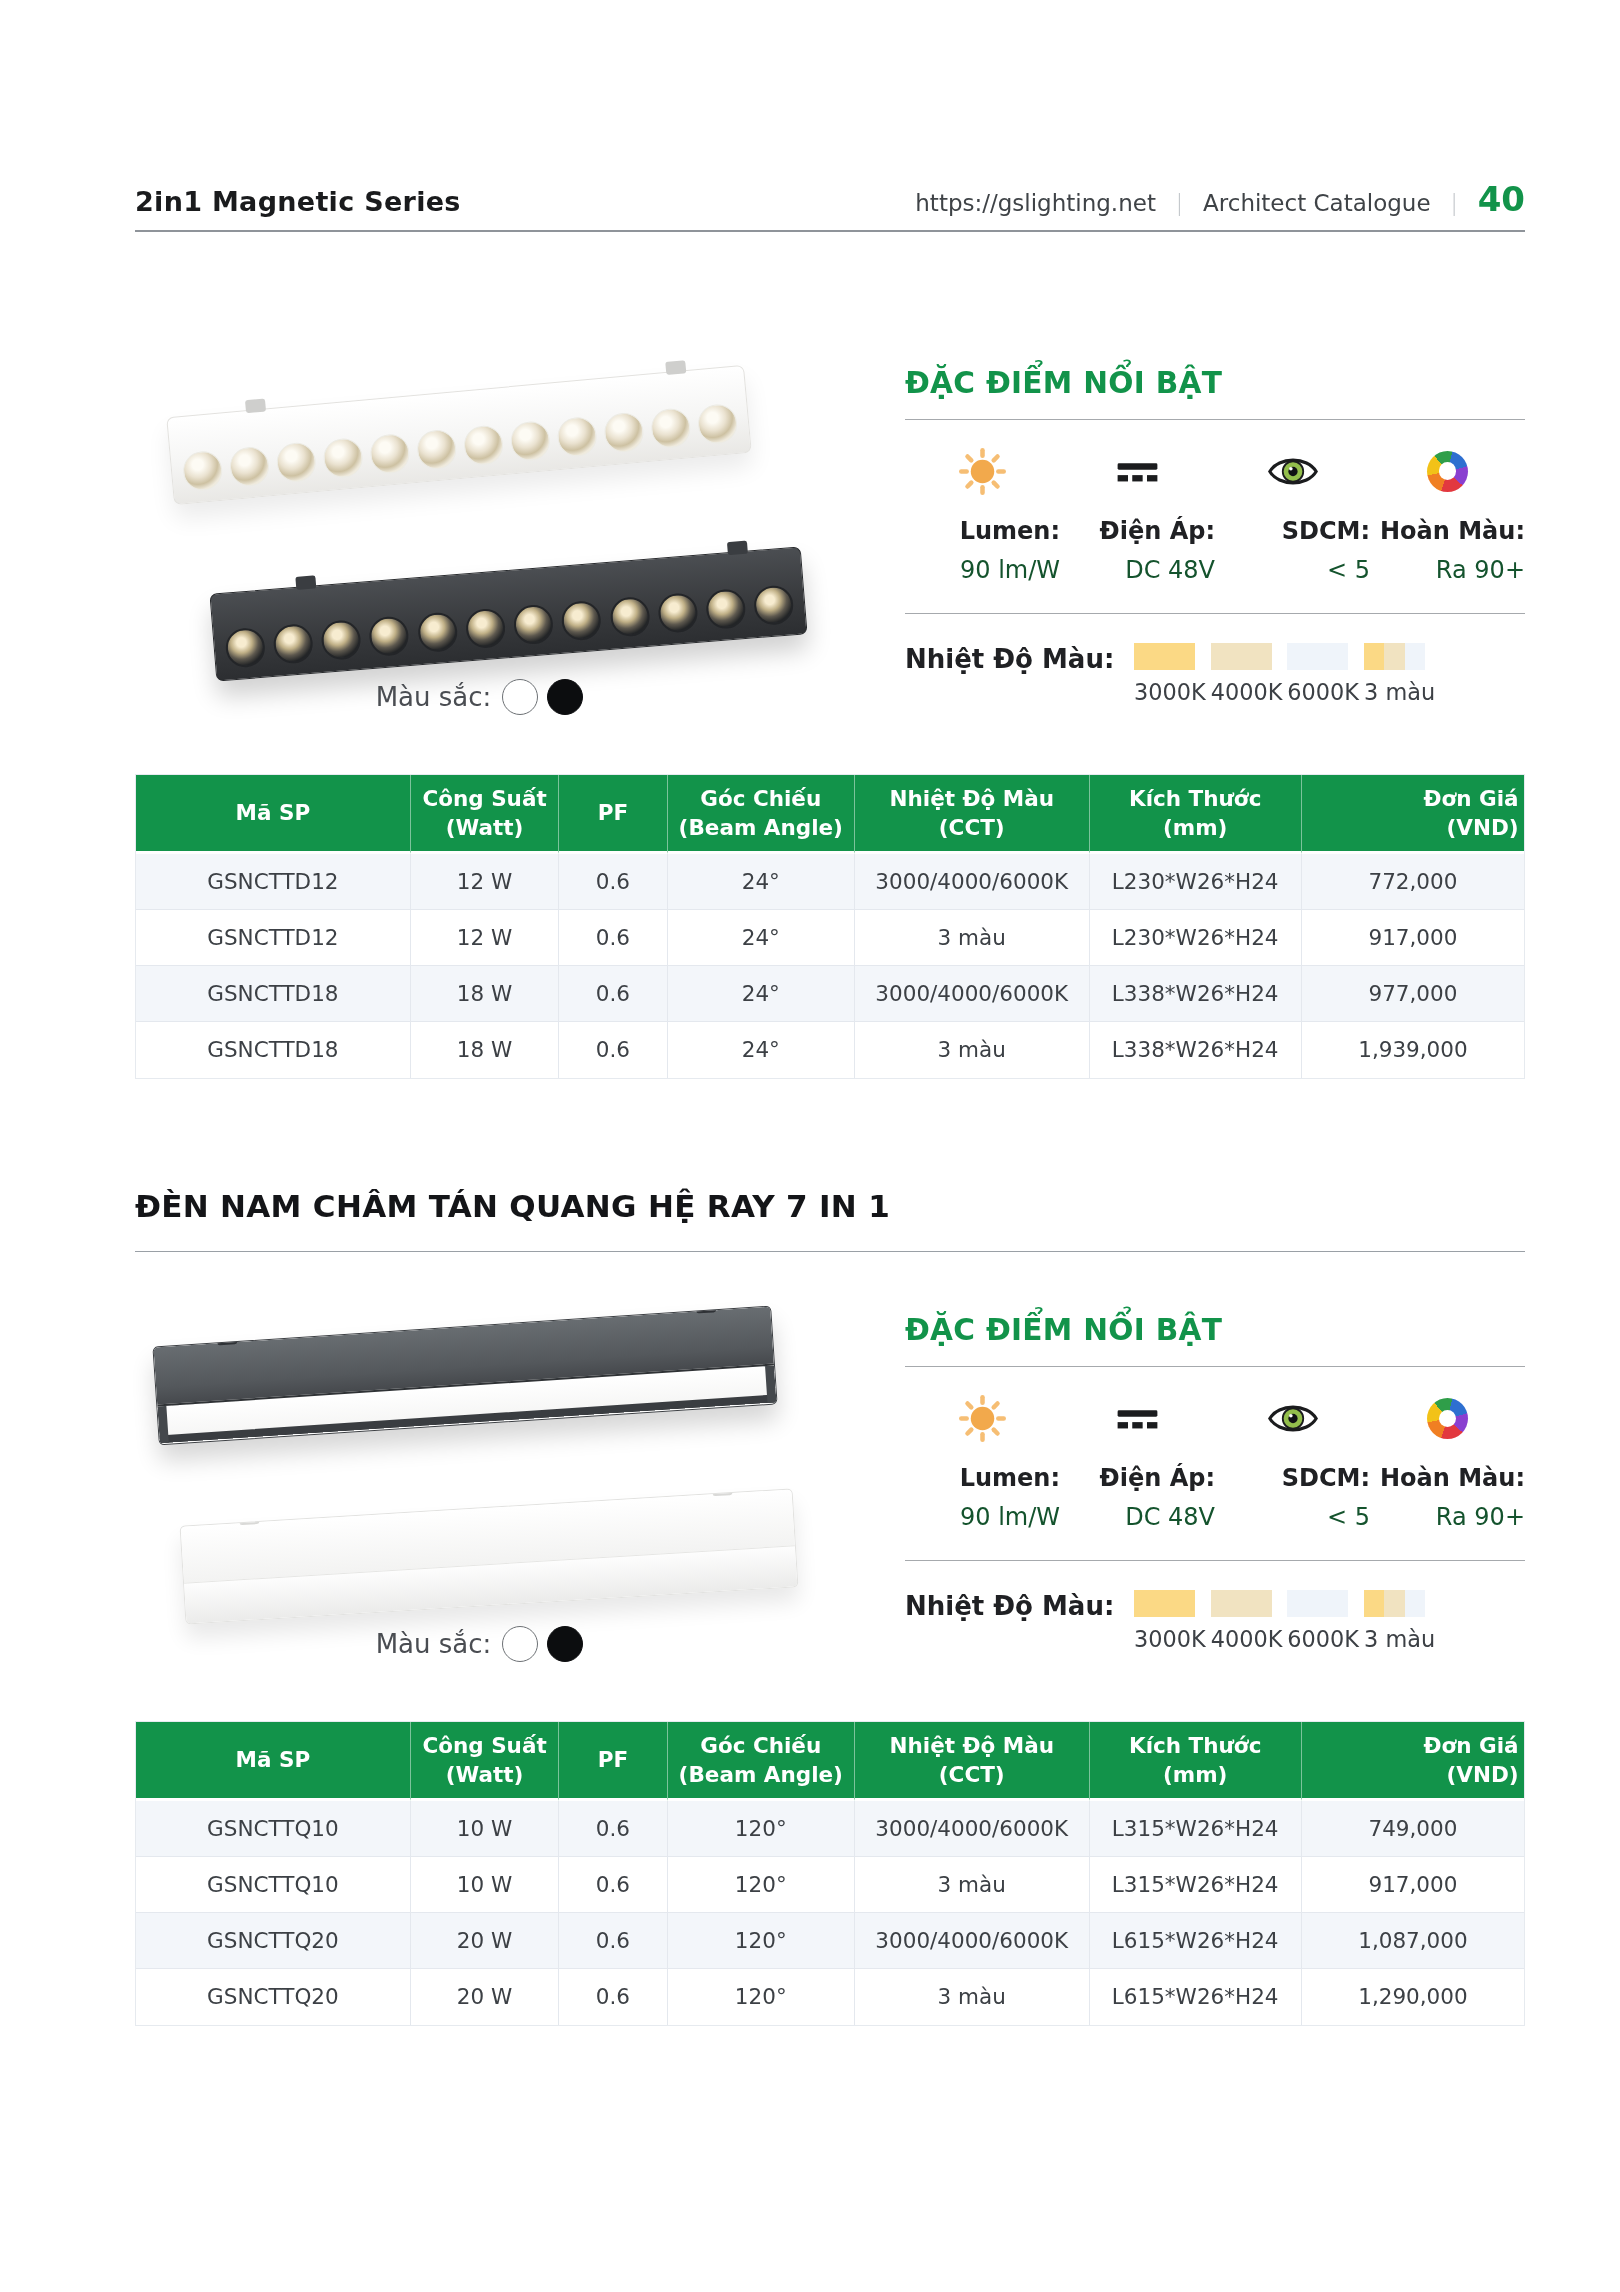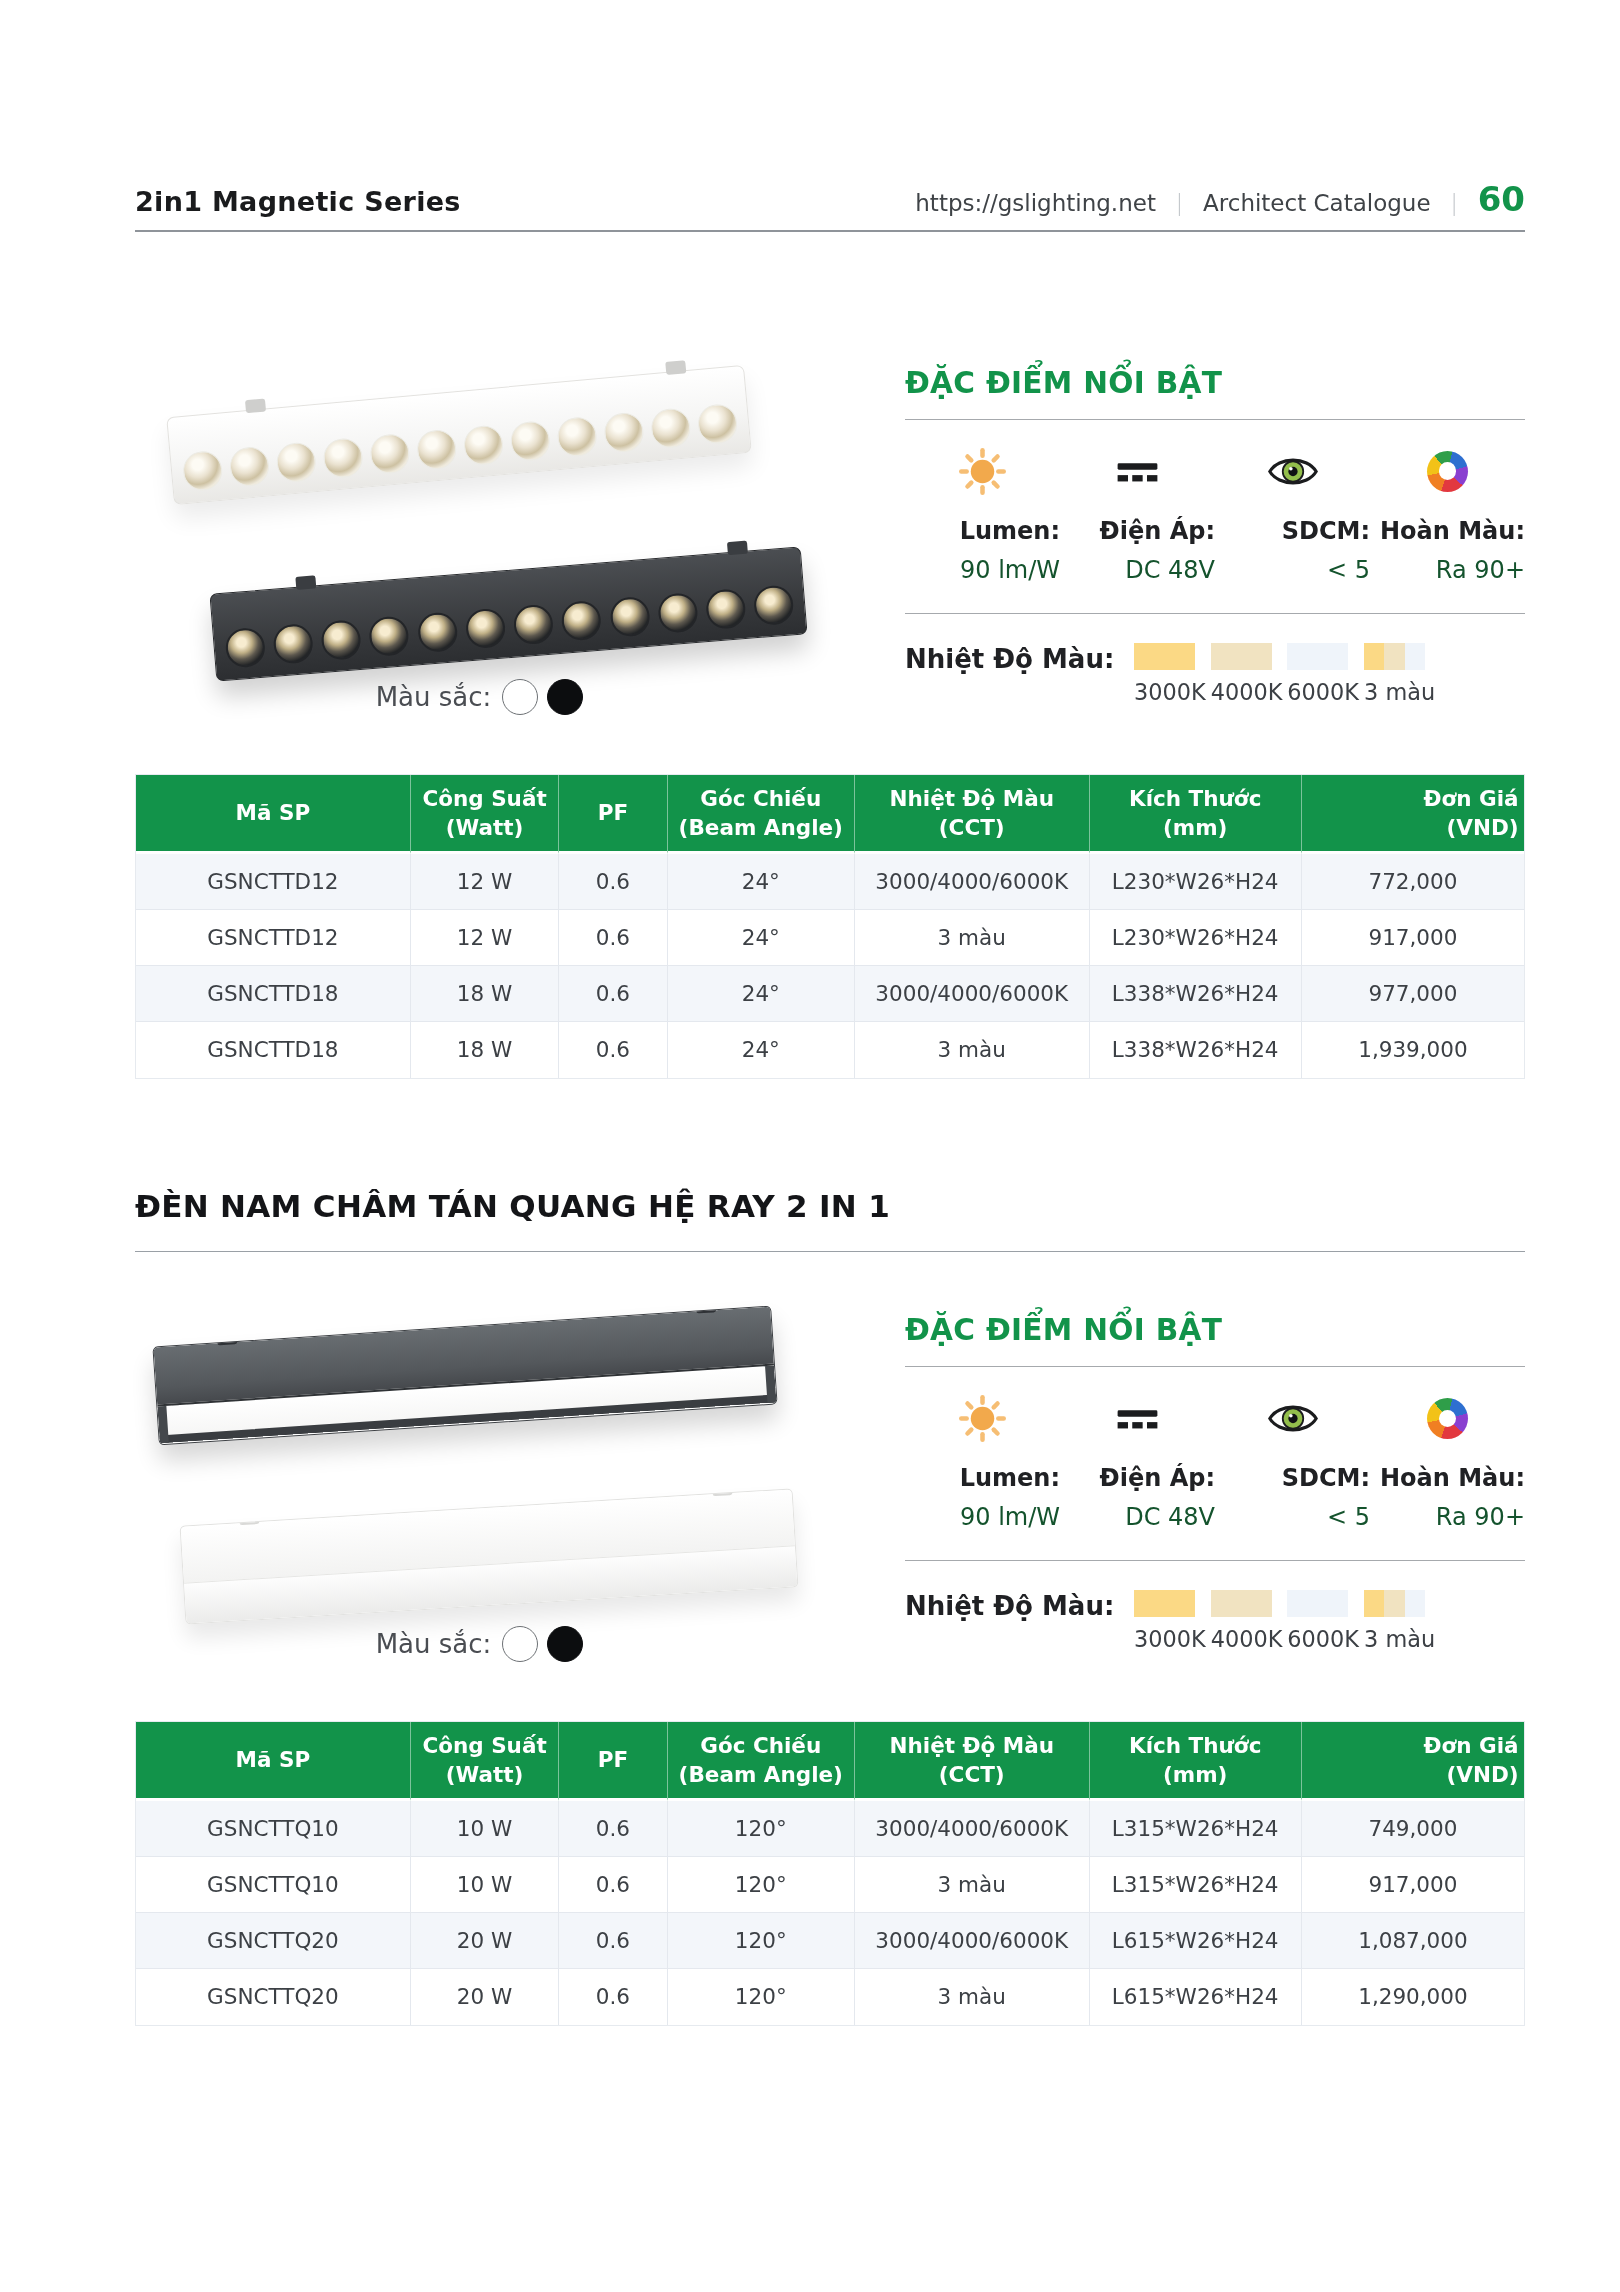--- a/index.html
+++ b/index.html
@@ -113,21 +113,21 @@
 <div class="page">
 
   <div class="header">
     <div class="header-row">
       <div class="series-title">2in1 Magnetic Series</div>
       <div class="header-right">
         <span class="header-url">https://gslighting.net</span>
         <span class="header-sep">|</span>
         <span class="header-catalogue">Architect Catalogue</span>
         <span class="header-sep">|</span>
-        <span class="page-number">60</span>
+        <span class="page-number">40</span>
       </div>
     </div>
   </div>
 
   <div class="section">
     <div class="section-body">
       <div class="product-col">
         <div class="bar spot-bar spot-white">
           <div class="clip" style="left:79px;"></div>
           <div class="clip" style="right:57px;"></div>
@@ -309,21 +309,21 @@
               <td>3 màu</td>
               <td>L338*W26*H24</td>
               <td>1,939,000</td>
             </tr>
           </tbody>
         </table>
       </div>
   </div>
 
   <div class="section">
-    <h2 class="section-title">ĐÈN NAM CHÂM TÁN QUANG HỆ RAY 2 IN 1</h2>
+    <h2 class="section-title">ĐÈN NAM CHÂM TÁN QUANG HỆ RAY 7 IN 1</h2>
     <div class="section-body">
       <div class="product-col">
         <div class="bar diff-bar diff-dark">
           <div class="clip" style="left:64px;"></div>
           <div class="clip" style="right:54px;"></div>
           <div class="top-face"></div>
           <div class="front-face"></div>
         </div>
         <div class="bar diff-bar diff-white">
           <div class="clip" style="left:59px;"></div>

